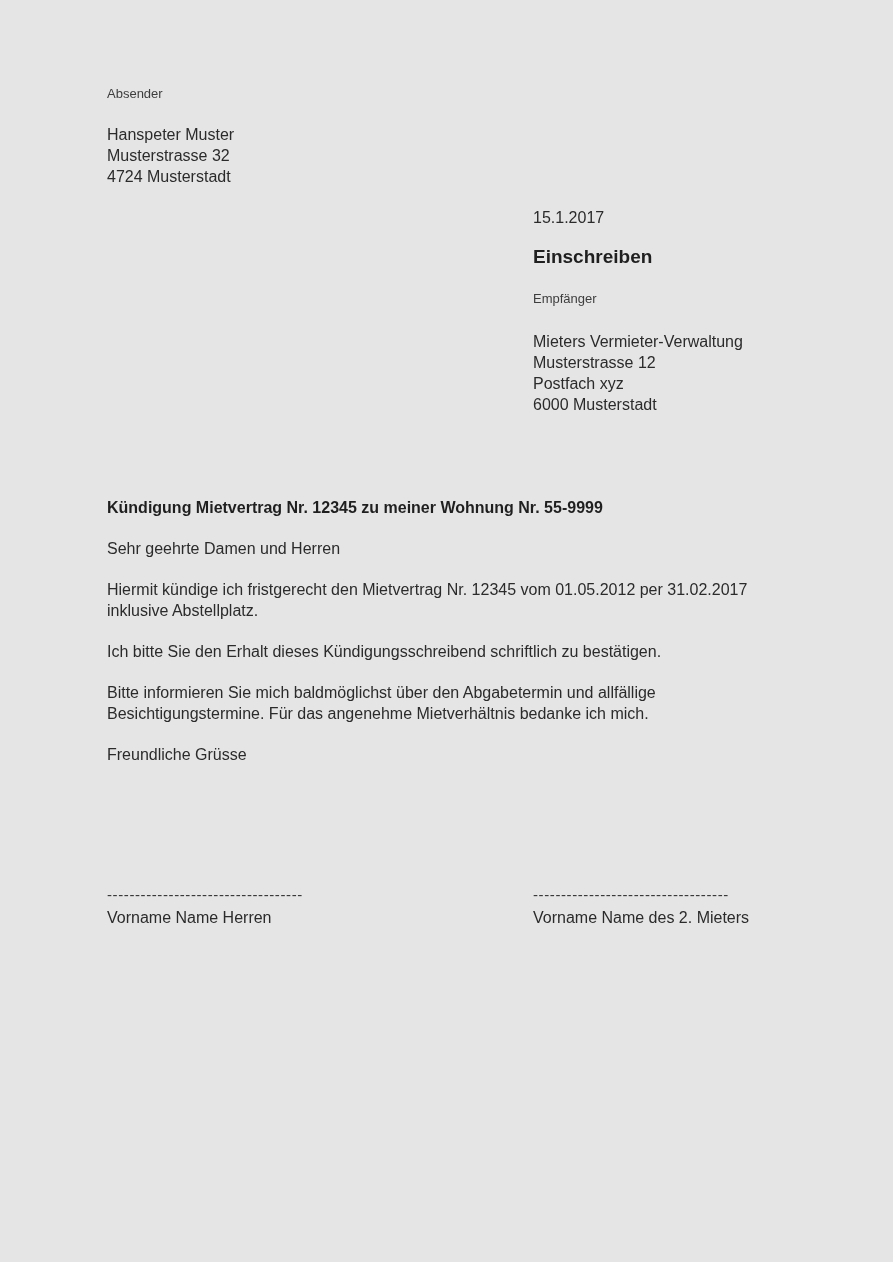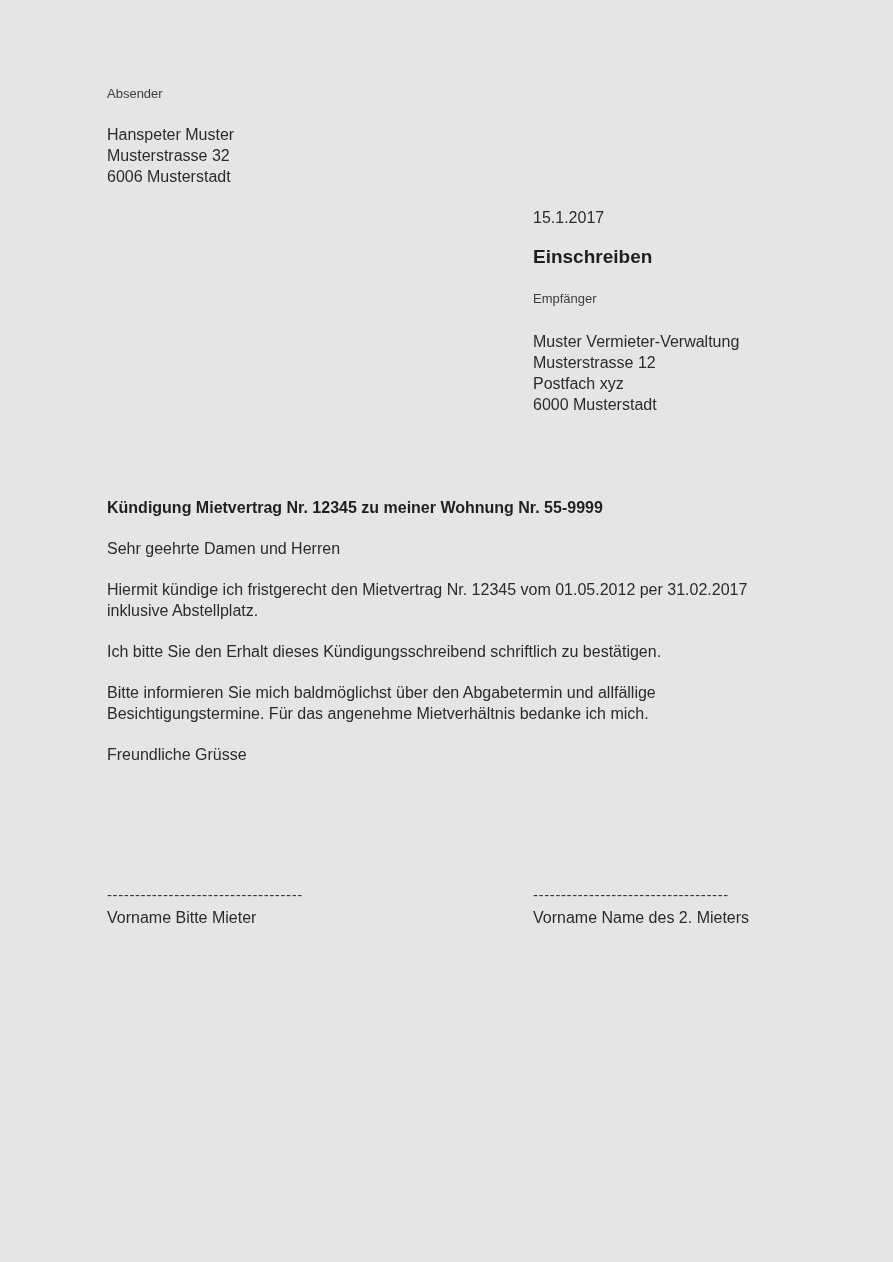--- a/index.html
+++ b/index.html
@@ -112,32 +112,32 @@
 </head>
 <body>
 
 <div class="page">
 
   <div class="small-label sender-label">Absender</div>
 
   <div class="sender-block">
     <span class="addr-line">Hanspeter Muster</span>
     <span class="addr-line">Musterstrasse 32</span>
-    <span class="addr-line">6006 Musterstadt</span>
+    <span class="addr-line">4724 Musterstadt</span>
   </div>
 
   <div class="right-col">
     <div class="date-line">15.1.2017</div>
 
     <div class="delivery-method">Einschreiben</div>
 
     <div class="small-label recipient-label">Empfänger</div>
 
     <div class="recipient-block">
-      <span class="addr-line">Muster Vermieter-Verwaltung</span>
+      <span class="addr-line">Mieters Vermieter-Verwaltung</span>
       <span class="addr-line">Musterstrasse 12</span>
       <span class="addr-line">Postfach xyz</span>
       <span class="addr-line">6000 Musterstadt</span>
     </div>
   </div>
 
   <div class="main-body">
     <p class="subject">Kündigung Mietvertrag Nr. 12345 zu meiner Wohnung Nr. 55-9999</p>
 
     <p>Sehr geehrte Damen und Herren</p>
@@ -147,21 +147,21 @@
     <p>Ich bitte Sie den Erhalt dieses Kündigungsschreibend schriftlich zu bestätigen.</p>
 
     <p>Bitte informieren Sie mich baldmöglichst über den Abgabetermin und allfällige Besichtigungstermine. Für das angenehme Mietverhältnis bedanke ich mich.</p>
 
     <p class="closing">Freundliche Grüsse</p>
   </div>
 
   <div class="signature-row">
     <div class="sig-block left">
       <span class="sig-line">-----------------------------------</span>
-      <span class="sig-label">Vorname Bitte Mieter</span>
+      <span class="sig-label">Vorname Name Herren</span>
     </div>
     <div class="sig-block right">
       <span class="sig-line">-----------------------------------</span>
       <span class="sig-label">Vorname Name des 2. Mieters</span>
     </div>
   </div>
 
 </div>
 
 </body></html>

